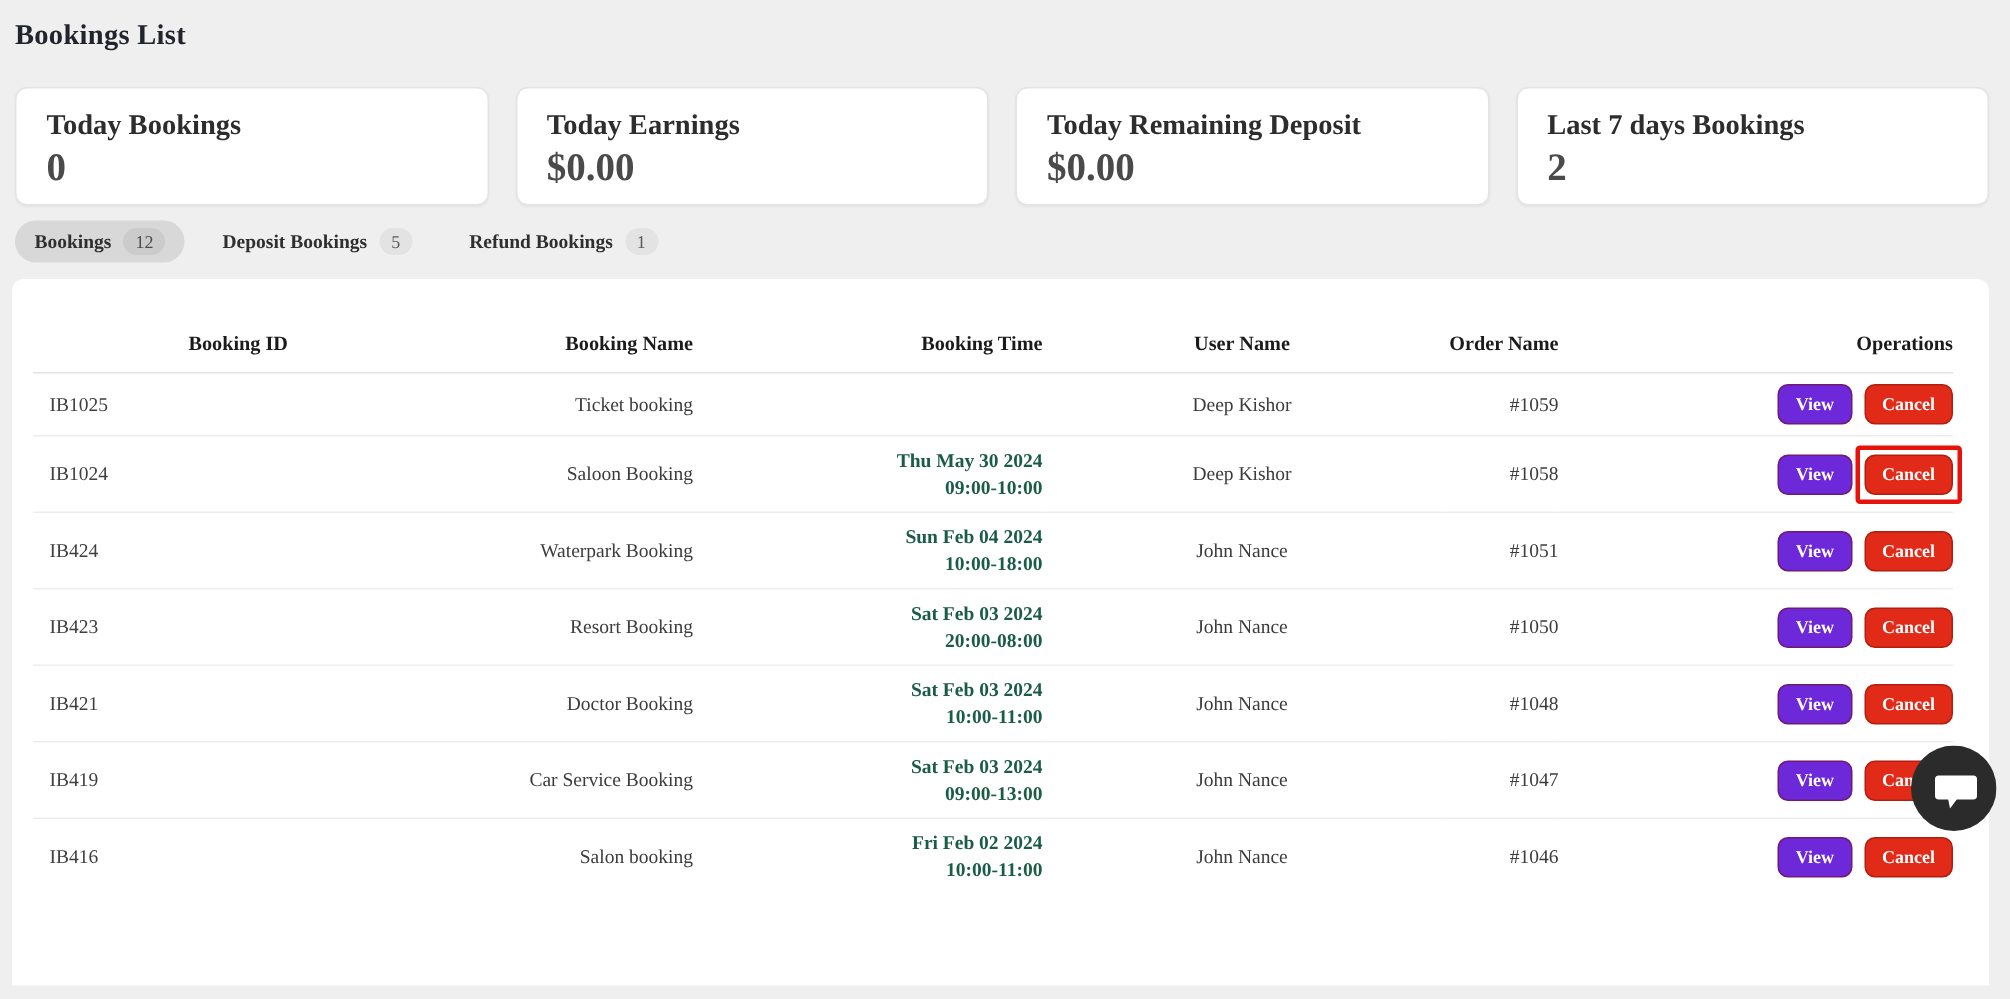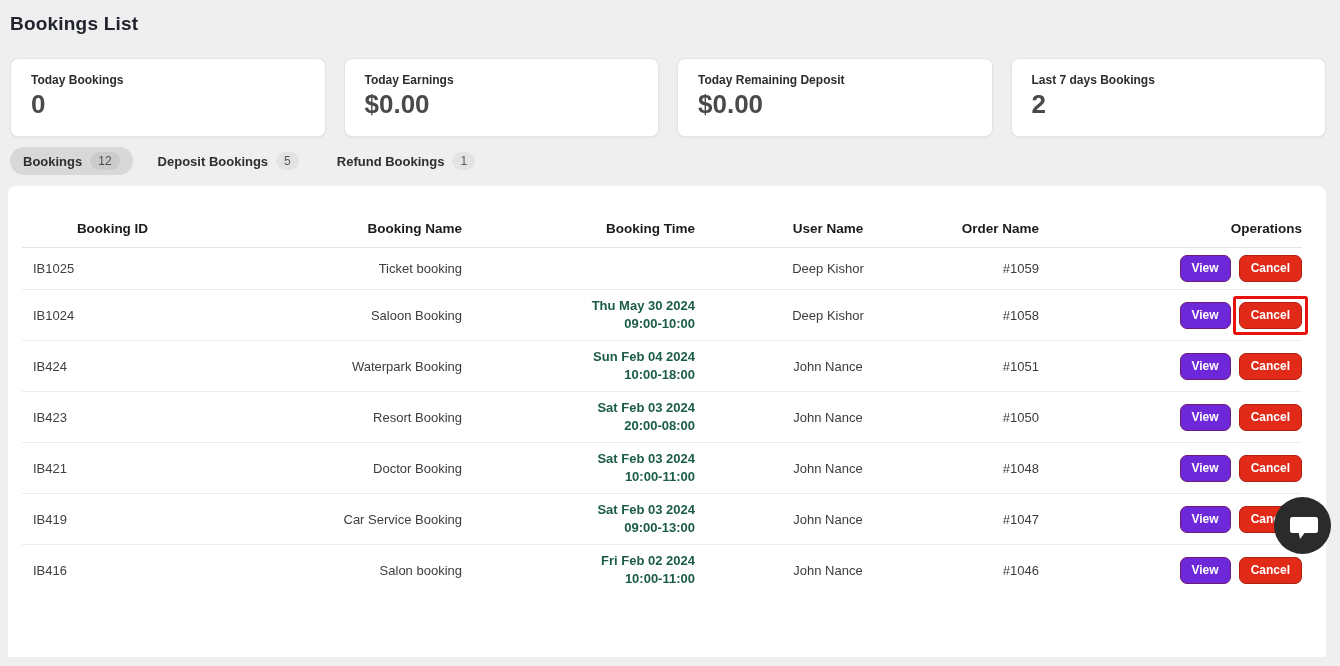--- a/index.html
+++ b/index.html
@@ -2,35 +2,35 @@
 <html><head>
 <meta charset="utf-8">
 <style>
   * { margin: 0; padding: 0; box-sizing: border-box; }
   html, body { width: 1340px; height: 666px; overflow: hidden; }
   body {
     background: #efefef;
     font-family: "Liberation Sans", "DejaVu Sans", sans-serif;
     color: #3c3c3c;
   }
-  .page { width: 1340px; height: 564px; position: relative; }
+  .page { width: 1340px; height: 564px; position: relative; font-family: Liberation Serif, serif; }
 
   h1.page-title {
     font-size: 19px; font-weight: 700; color: #21242c;
     padding: 13px 0 0 10px; letter-spacing: .2px;
   }
 
   
   .stats { display: flex; gap: 18px; margin: 23px 14px 0 10px; }
   .card {
     flex: 1; background: #fff; border: 1px solid #e4e4e4; border-radius: 8px;
     padding: 14px 20px 16px 20px; box-shadow: 0 1px 2px rgba(0,0,0,.05);
     height: 79px;
   }
-  .card-label { font-size: 12px; font-weight: 700; color: #2d2d2d; }
+  .card-label { font-size: 19px; font-weight: 700; color: #2d2d2d; }
   .card-value { font-size: 26px; font-weight: 700; color: #4a4a4a; margin-top: 3px; line-height: 28px; }
 
   
   .tabs { display: flex; gap: 12px; margin: 10px 0 0 10px; align-items: center; }
   .tab {
     display: flex; align-items: center; gap: 8px; padding: 5px 13px;
     border-radius: 14px; cursor: pointer; font-size: 13px; font-weight: 600; color: #2f2f2f;
   }
   .tab.active { background: #d8d8d8; }
   .tab-count {
@@ -58,21 +58,21 @@
     padding: 0 14px; margin-left: 8px; cursor: pointer; white-space: nowrap;
   }
   .dark-btn.date { margin-left: 17px; }
 
   
   table { border-collapse: collapse; table-layout: fixed; width: 1280px; margin-top: 0; }
   th {
     font-size: 13.5px; font-weight: 700; color: #1b1b1b;
     padding: 19px 0 11px 0; text-align: right; white-space: nowrap;
   }
-  th.c-id { text-align: center; padding-left: 11px; }
+  th.c-id { text-align: right; padding-left: 11px; }
   th.c-user { text-align: center; }
   thead tr { border-bottom: 1px solid #e4e4e4; }
   tbody tr { border-bottom: 1px solid #ededed; }
   tbody tr:last-child { border-bottom: none; }
   td { padding: 7px 0; font-size: 13px; color: #3c3c3c; vertical-align: middle; }
   td.c-id { text-align: left; padding-left: 11px; color: #404040; }
   td.c-name { text-align: right; }
   td.c-time { text-align: right; }
   td.c-user { text-align: center; }
   td.c-order { text-align: right; }

